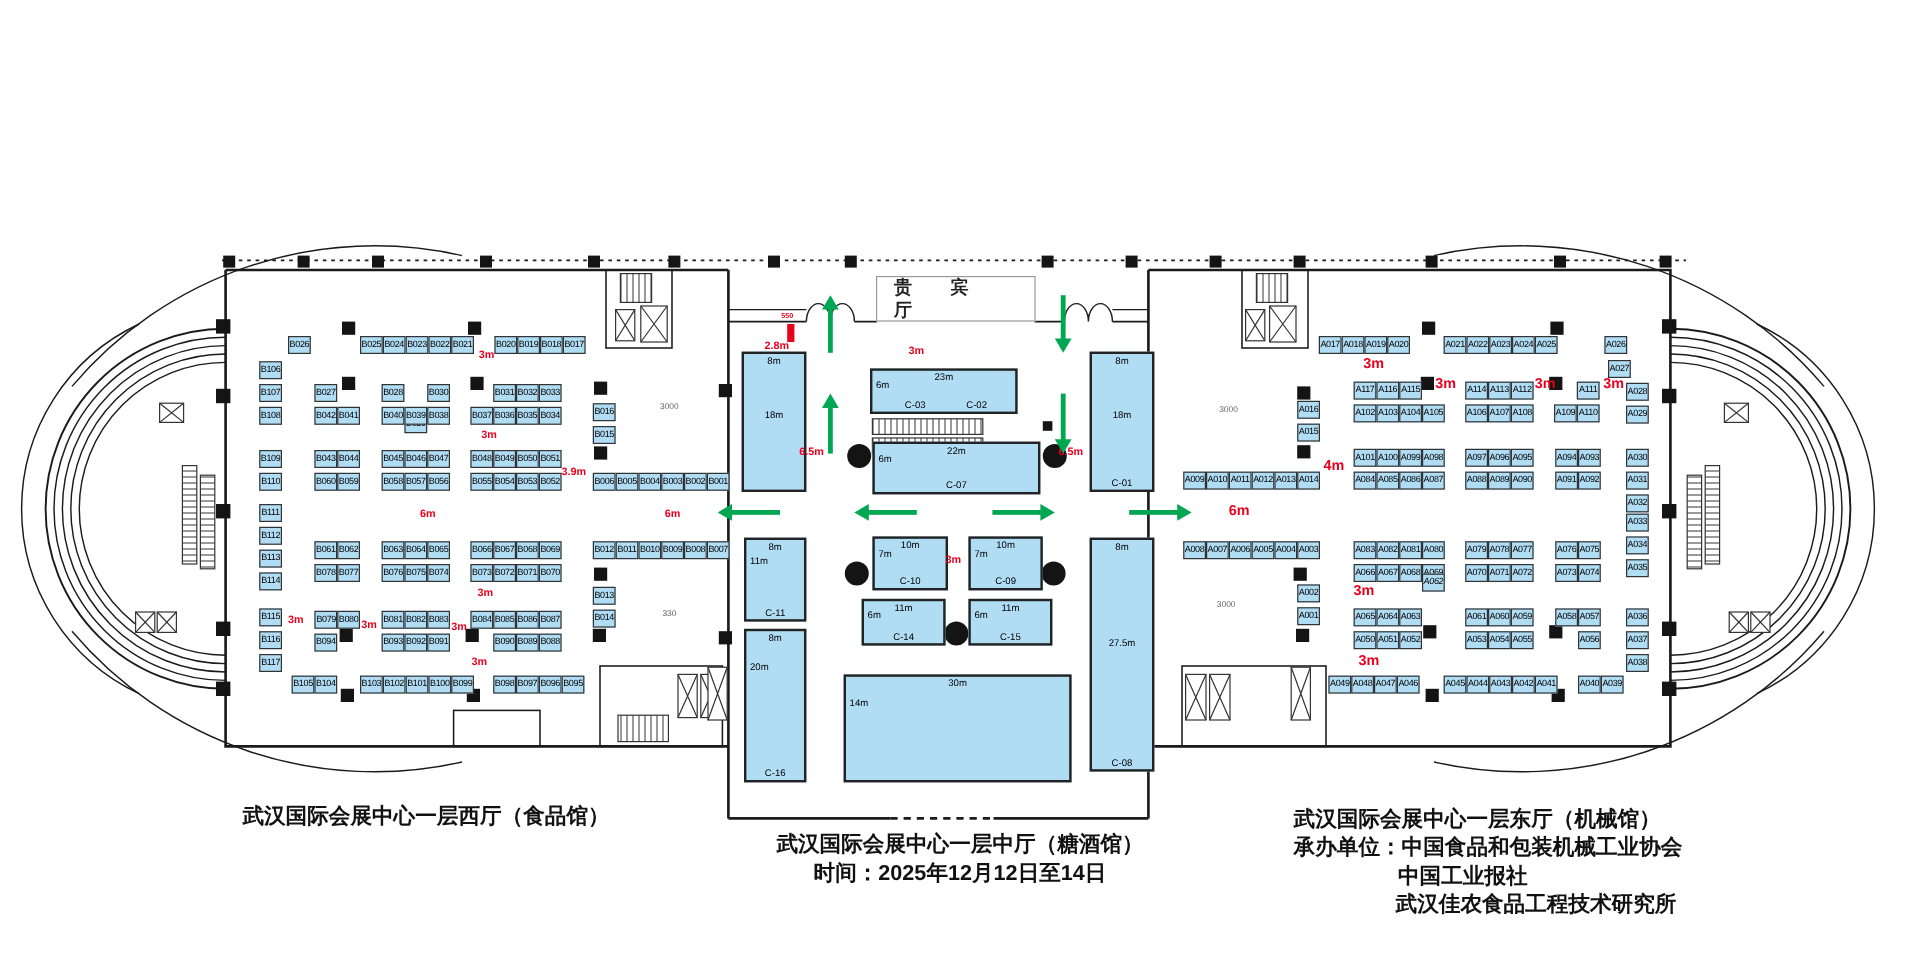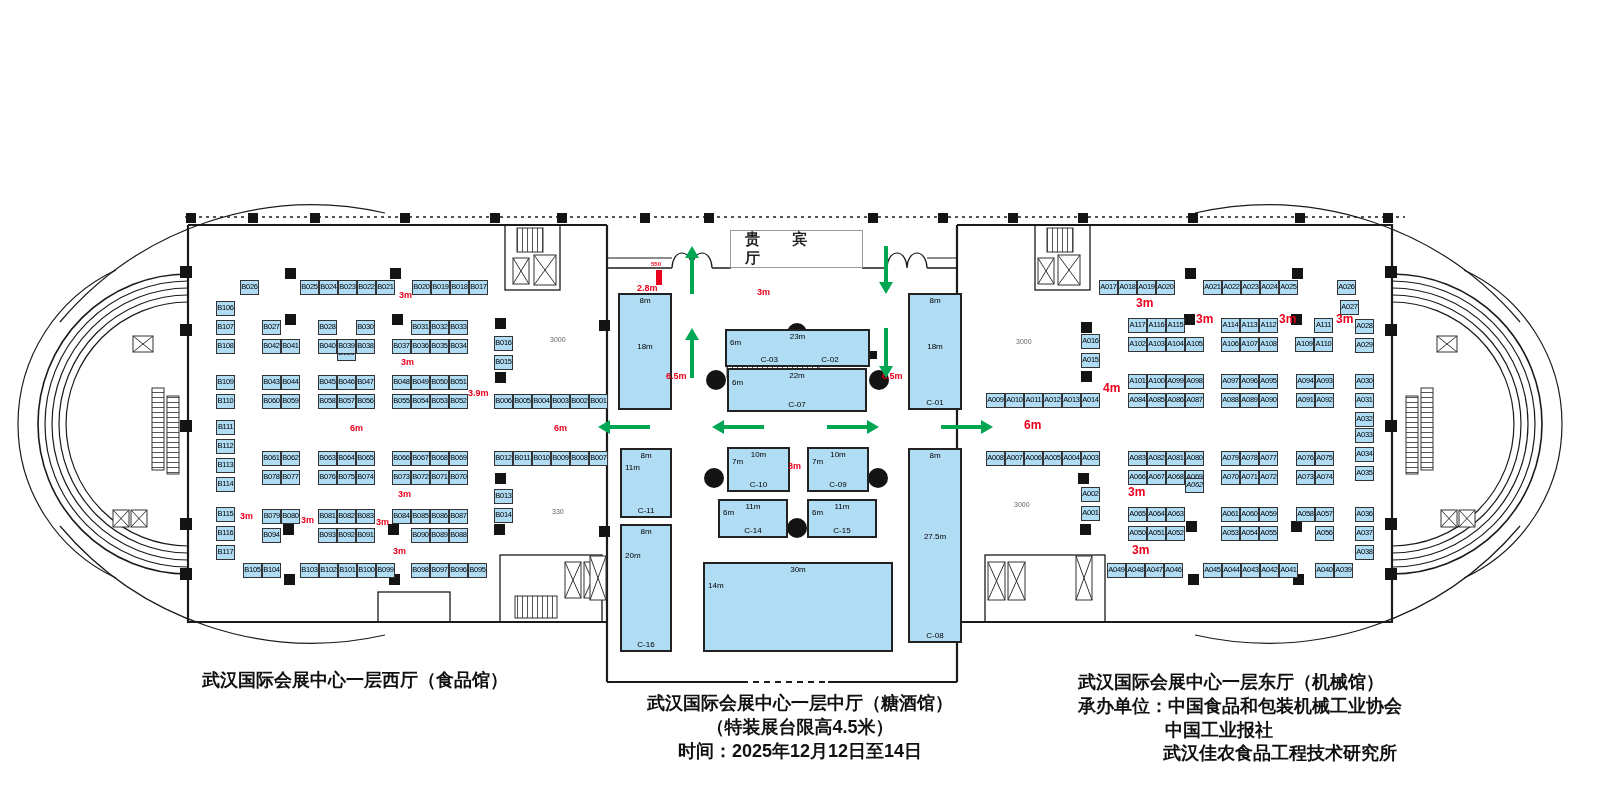--- a/index.html
+++ b/index.html
@@ -444,21 +444,21 @@
       <div class="booth" style="left: 1334px; top: 563px;">A039</div>
       <div class="sbooth" style="left: 618px; top: 293px; width: 54px; height: 117px;">
         <span class="sl sl-t">8m</span>
         <span class="sl sl-m">18m</span>
       </div>
       <div class="sbooth" style="left: 908px; top: 293px; width: 54px; height: 117px;">
         <span class="sl sl-t">8m</span>
         <span class="sl sl-m">18m</span>
         <span class="sl sl-b">C-01</span>
       </div>
-      <div class="sbooth" style="left: 725px; top: 307px; width: 145px; height: 38px; margin-top: 22px;">
+      <div class="sbooth" style="left: 725px; top: 307px; width: 123px; height: 38px;">
         <span class="sl sl-t">23m</span>
         <span class="sl sl-l">6m</span>
         <span class="sl sl-bl">C-03</span>
         <span class="sl sl-br">C-02</span>
       </div>
       <div class="sbooth" style="left: 727px; top: 368px; width: 140px; height: 44px;">
         <span class="sl sl-t">22m</span>
         <span class="sl sl-l">6m</span>
         <span class="sl sl-b">C-07</span>
       </div>
@@ -560,21 +560,20 @@
       <div class="ar" style="left: 941px; top: 420px; width: 52px; height: 14px;">
         <div style="position: absolute; background: rgb(0, 166, 81); top: 5px; height: 4px; width: 41px; right: 11px;"></div>
         <div style="position: absolute; top: 0px; border-top: 7px solid transparent; border-bottom: 7px solid transparent; right: 0px; border-left: 12px solid rgb(0, 166, 81);"></div>
       </div>
     </div>
 
   <div class="ft" style="left:190px;top:668px;width:330px;text-align:center">武汉国际会展中心一层西厅（食品馆）</div>
 
   <div class="ft ft-center" style="left:600px;top:691px">
     <div>武汉国际会展中心一层中厅（糖酒馆）</div>
-    <div>（特装展台限高4.5米）</div>
     <div>时间：2025年12月12日至14日</div>
   </div>
 
   <div class="ft" style="left:1078px;top:670px">武汉国际会展中心一层东厅（机械馆）</div>
   <div class="ft" style="left:1078px;top:694px">承办单位：中国食品和包装机械工业协会</div>
   <div class="ft" style="left:1165px;top:718px">中国工业报社</div>
   <div class="ft" style="left:1163px;top:741px">武汉佳农食品工程技术研究所</div>
 
 </div>
 

